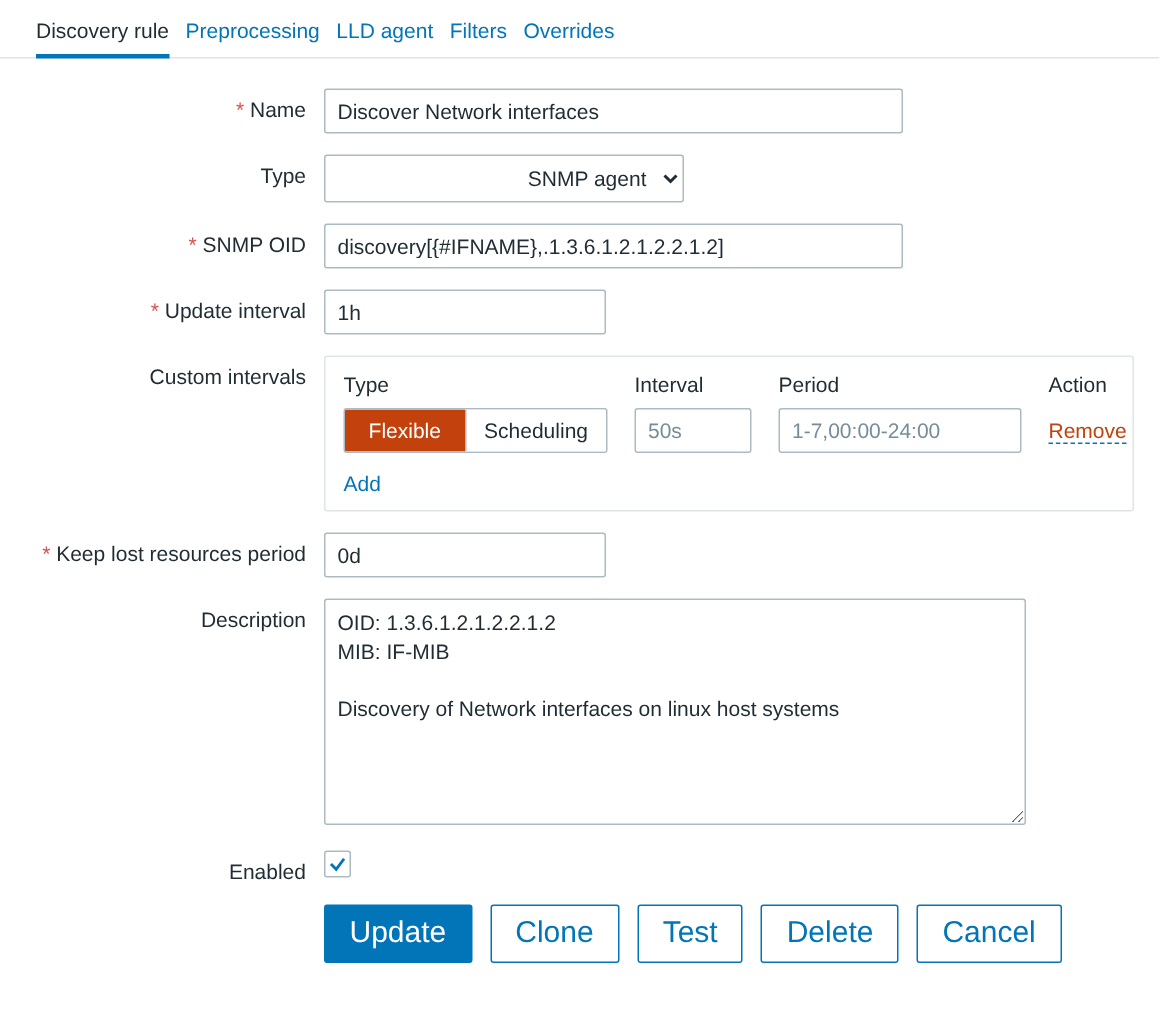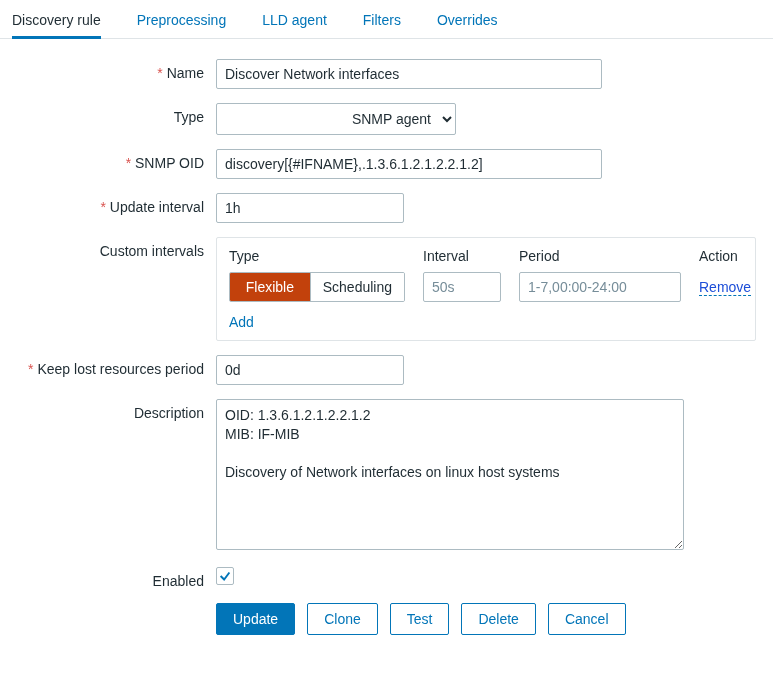--- a/index.html
+++ b/index.html
@@ -6,22 +6,22 @@
   body {
     margin: 0;
     font-family: Arial, Helvetica, sans-serif;
     font-size: 14px;
     color: #1f2c33;
     background: #fff;
     width: 773px;
   }
   .tabs {
     display: flex;
-    gap: 36px;
-    padding: 12px 8px 0 12px;
+    gap: 11px;
+    padding: 12px 8px 0 24px;
     border-bottom: 1px solid #dfe4e7;
   }
   .tab {
     padding: 0 0 10px 0;
     cursor: pointer;
     color: #0275b8;
     font-size: 14px;
   }
   .tab.active {
     color: #1f2c33;
@@ -96,39 +96,39 @@
     font-size: 14px;
     color:#1f2c33;
     flex:1;
     text-align:center;
   }
   .seg-btn.active { background: #c2410c; color: #fff; }
   .seg-btn + .seg-btn { border-left:1px solid #acbbc2;}
   input.ci-int { width: 78px; color:#768d99;}
   input.ci-period { width: 162px; color:#768d99;}
   .link { color:#0275b8; cursor:pointer; }
-  .link-dashed { color:#1d4ed8; cursor:pointer; border-bottom:1px dashed #0275b8;text-align:center; }
+  .link-dashed { color:#c2410c; cursor:pointer; border-bottom:1px dashed #0275b8;text-align:center; }
   .ci-add { margin-top: 12px; }
   .chk {
     width: 18px; height: 18px;
     border: 1px solid #acbbc2;
     border-radius: 2px;
     display: inline-flex;
     align-items:center; justify-content:center;
     cursor:pointer;
   }
   .chk svg { width:14px; height:14px; }
   .btn-row { display:flex; gap:12px; }
   .btn {
     padding: 7px 16px;
     border: 1px solid #0275b8;
     border-radius: 2px;
     background: #fff;
     color: #0275b8;
-    font-size: 14px;
+    font-size: 20px;
     cursor: pointer;
   }
   .btn.primary { background:#0275b8; color:#fff; }
   ::placeholder { color:#768d99; }
 </style>
 </head>
 <body>
 
 <div class="tabs">
   <div class="tab active">Discovery rule</div>

